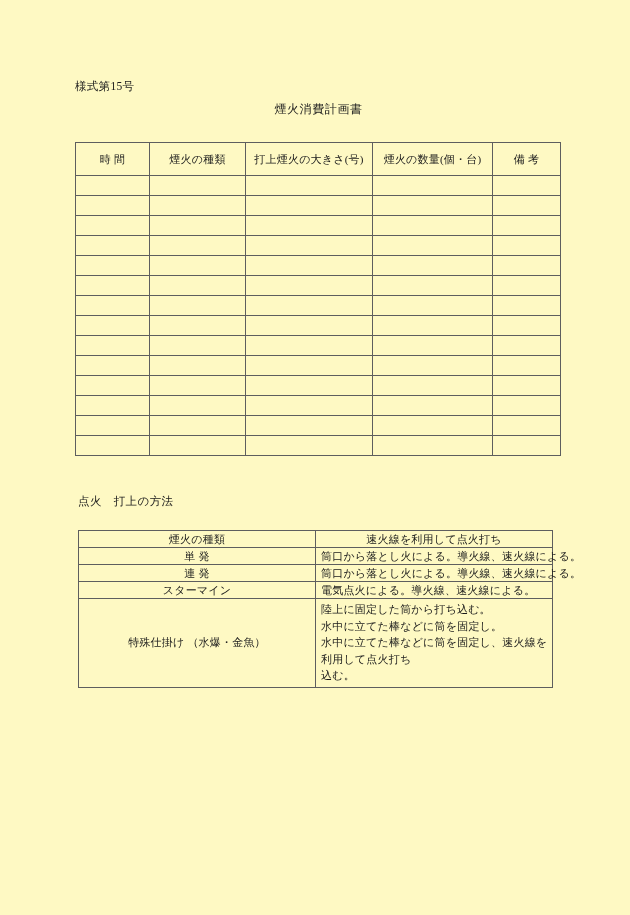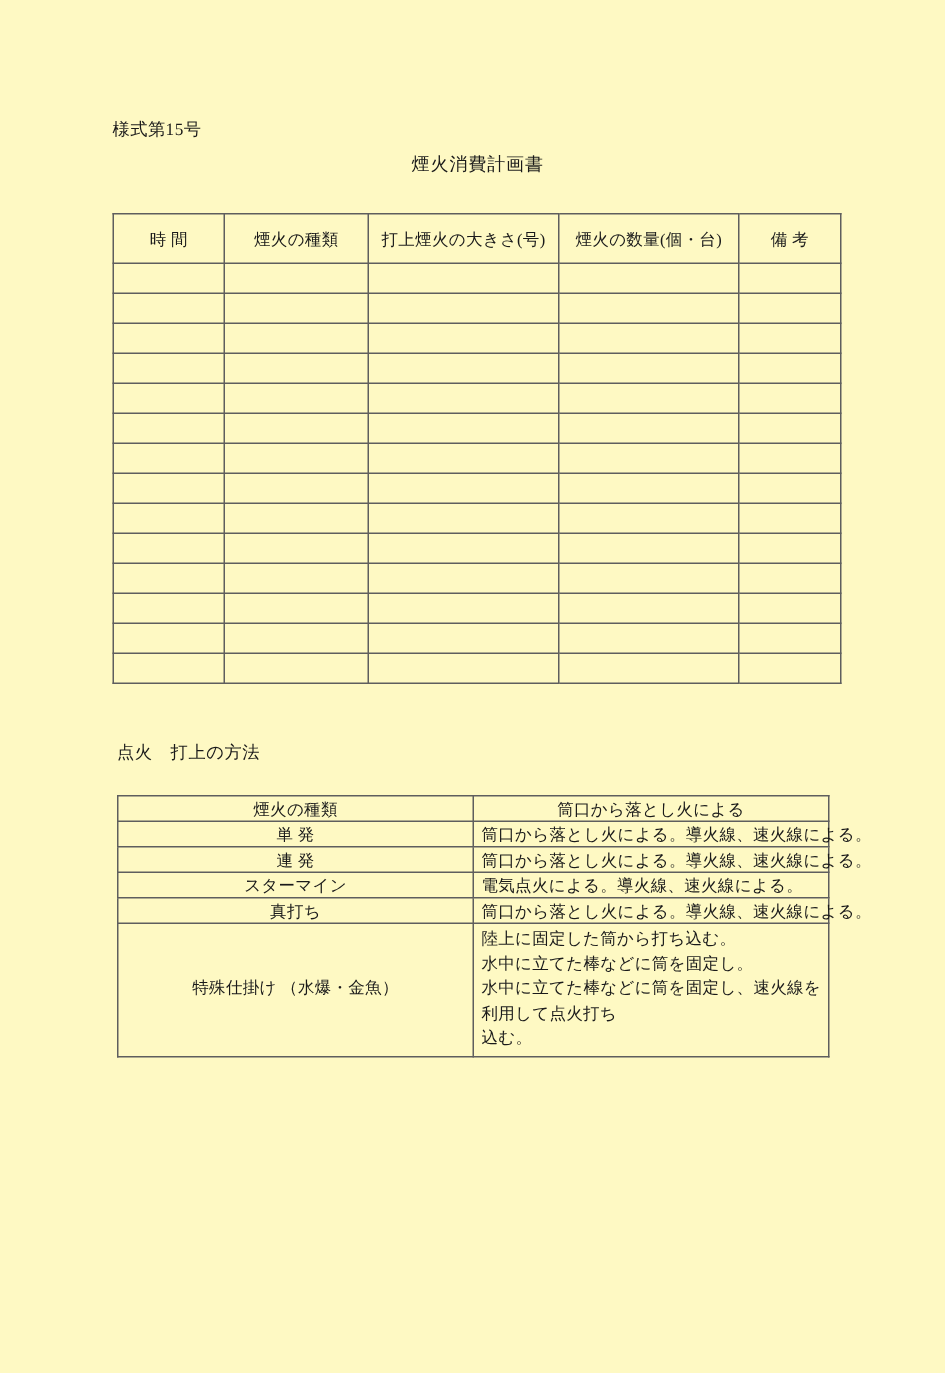--- a/index.html
+++ b/index.html
@@ -257,39 +257,35 @@
       </tr>
     </tbody>
   </table>
 
   <div class="method-heading">点火　打上の方法</div>
 
   <table class="method-table">
     <thead>
       <tr>
         <th class="mt-head-a">煙火の種類</th>
-        <th class="mt-head-b">筒口から落とし火による</th>
+        <th class="mt-head-b">速火線を利用して点火打ち</th>
       </tr>
     </thead>
     <tbody>
       <tr>
         <td class="mt-type">単  発</td>
         <td class="mt-desc">筒口から落とし火による。導火線、速火線による。</td>
       </tr>
       <tr>
         <td class="mt-type">連  発</td>
         <td class="mt-desc">筒口から落とし火による。導火線、速火線による。</td>
       </tr>
       <tr>
         <td class="mt-type">スターマイン</td>
         <td class="mt-desc">電気点火による。導火線、速火線による。</td>
-      </tr>
-      <tr>
-        <td class="mt-type">真打ち</td>
-        <td class="mt-desc">筒口から落とし火による。導火線、速火線による。</td>
       </tr>
       <tr>
         <td class="mt-type-tall">
           <span class="ln">特殊仕掛け</span>
           <span class="ln">（水爆・金魚）</span>
         </td>
         <td class="mt-desc-tall">
           <span class="ln">陸上に固定した筒から打ち込む。</span>
           <span class="ln">水中に立てた棒などに筒を固定し。</span>
           <span class="ln">水中に立てた棒などに筒を固定し、速火線を利用して点火打ち</span>

